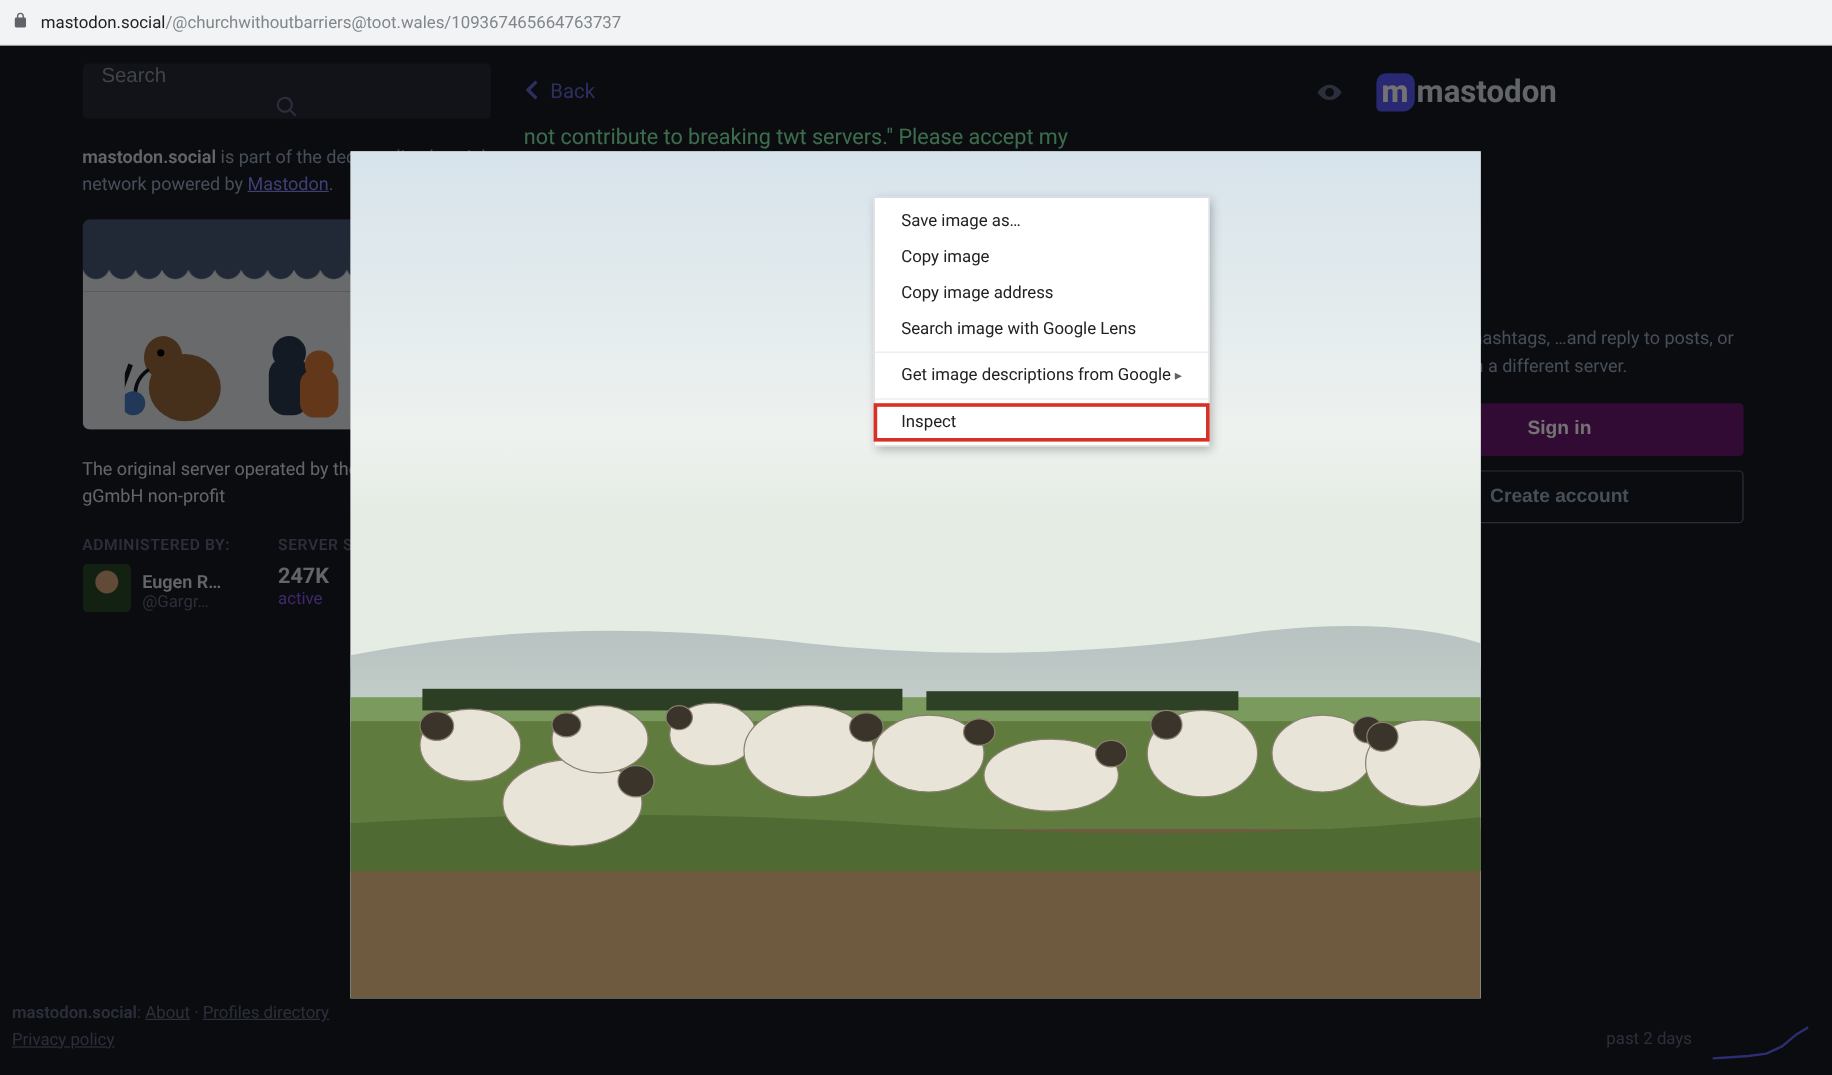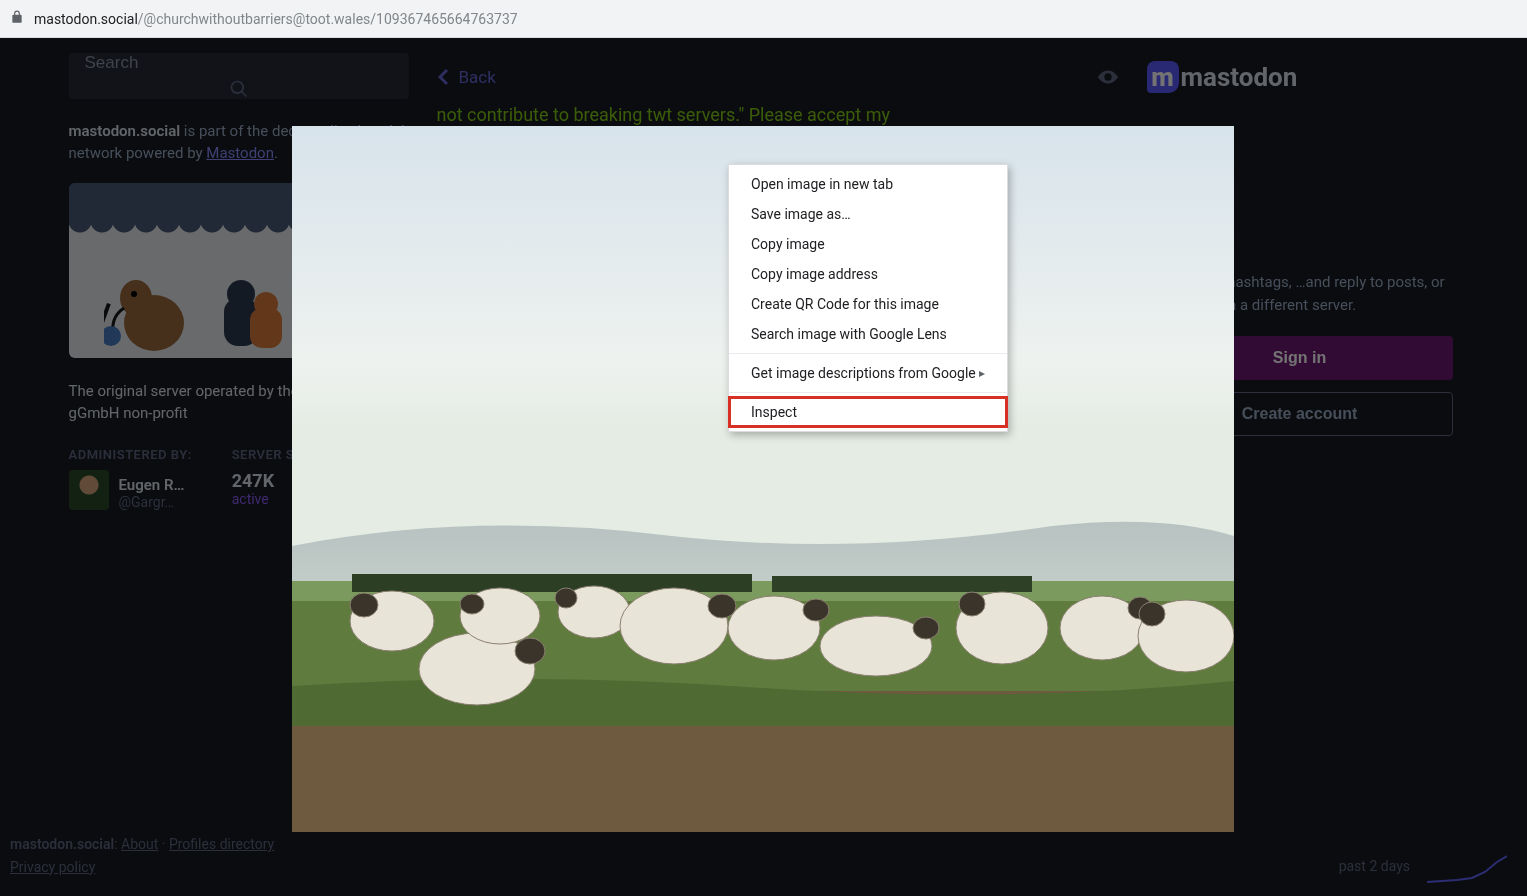--- a/index.html
+++ b/index.html
@@ -112,24 +112,24 @@
   .footer a { color:#606984; text-decoration: underline;}
   .footer .bold { font-weight:600;}
   .center-header {
     height: 48px;
     display:flex;
     align-items:center;
     justify-content:space-between;
     padding: 0 18px;
     color:#595aff;
   }
-  .back-btn { display:flex; align-items:center; gap:10px; color:#6667d8; font-size:17px; cursor:pointer;}
+  .back-btn { display:flex; gap:10px; color:#6667d8; font-size:17px; cursor:pointer;}
   .back-btn svg{ width:12px; height:16px; fill:#6667d8;}
   .eye-icon { width:22px; height:22px; fill:#606984;}
-  .post-text { color:#84cc16; font-size:18px; padding: 0 18px; line-height:1.5;}
+  .post-text { color:#86efac; font-size:18px; padding: 0 18px; line-height:1.5;}
   .right-logo { height:48px; display:flex; align-items:center;}
   .logo-text { color:#d9e1e8; font-size:26px; font-weight:700; display:flex; align-items:center;}
   .logo-m { background:#595aff; color:#fff; width:32px; height:32px; border-radius:8px 8px 10px 4px; display:inline-flex; align-items:center; justify-content:center; font-weight:800; margin-right:2px;}
   .right-btn { width:100%; height:44px; border-radius:4px; font-size:16px; font-weight:600; cursor:pointer; border:none; margin-bottom:12px;}
   .signin { background:#701a75; color:#fff;}
   .create { background:transparent; color:#9baec8; border:1px solid #606984;}
   .right-text { color:#9baec8; font-size:15px; line-height:1.5;}
   .activity-label { color:#606984; font-size:14px; position:absolute; bottom:22px; right:117px;}
   .spark { position:absolute; bottom:12px; right:20px; width:80px; height:30px;}
   .spark svg{width:100%;height:100%;}
@@ -352,23 +352,21 @@
         </g>
       <g transform="translate(848,470)">
           <ellipse cx="46" cy="40" rx="48" ry="36"></ellipse>
           <ellipse cx="12" cy="18" rx="13" ry="12" fill="#3a342b"></ellipse>
         </g>
     </g>
   </svg>
 </div>
 
 <div class="ctx-menu">
-  <div class="ctx-item">Open image in new tab</div>
   <div class="ctx-item">Save image as…</div>
   <div class="ctx-item">Copy image</div>
   <div class="ctx-item">Copy image address</div>
-  <div class="ctx-item">Create QR Code for this image</div>
   <div class="ctx-item">Search image with Google Lens</div>
   <div class="ctx-sep"></div>
   <div class="ctx-item has-sub">Get image descriptions from Google</div>
   <div class="ctx-sep"></div>
   <div class="ctx-item highlight">Inspect</div>
 </div>
 
 </body></html>

